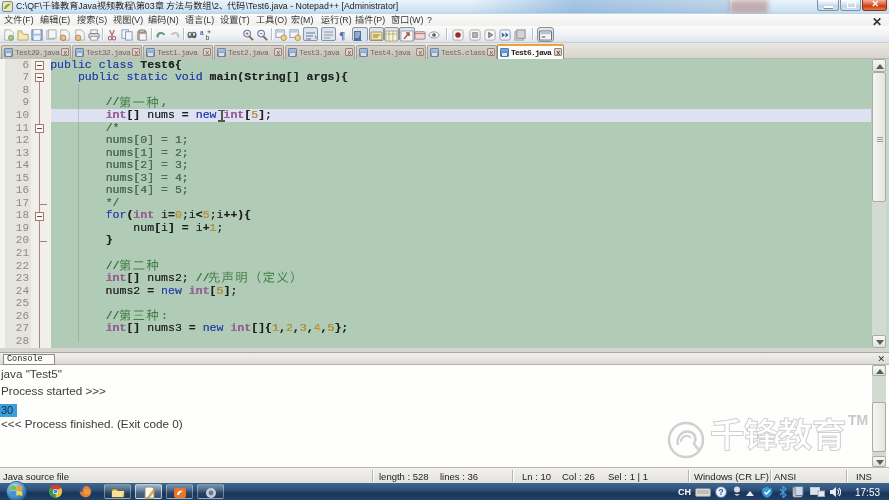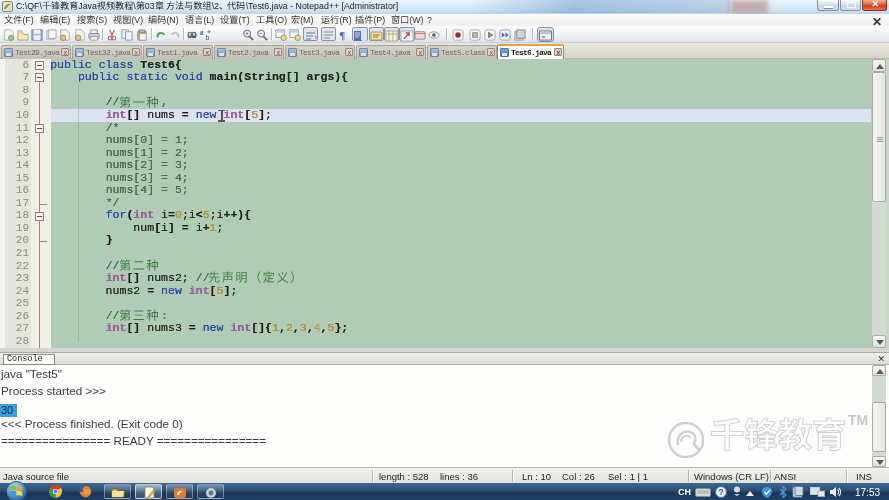--- a/index.html
+++ b/index.html
@@ -482,21 +482,20 @@
 
 <div id="conhead" class="abs">
   <div id="conlabel">Console</div>
   <span id="conx">✕</span>
 </div>
 
 <div id="console" class="abs">
   <div class="cl" style="top:2px;">java "Test5"</div>
   <div class="cl" style="top:19px;">Process started &gt;&gt;&gt;</div>
   <div class="cl" style="top:52px;">&lt;&lt;&lt; Process finished. (Exit code 0)</div>
-  <div class="cl" style="top:69px;">================ READY ================</div>
 
   <div class="abs sbar" style="left:872px;top:0;width:14px;height:102px;"></div>
   <div class="sbtn" style="left:872px;top:0;height:11px;">
       <div class="arr up" style="top:3px;"></div>
     </div>
   <div class="sthumb" style="left:872px;top:37px;height:50px;"></div>
   <div class="sbtn" style="left:872px;top:91px;height:11px;">
       <div class="arr dn" style="top:3px;"></div>
     </div>
 </div>

